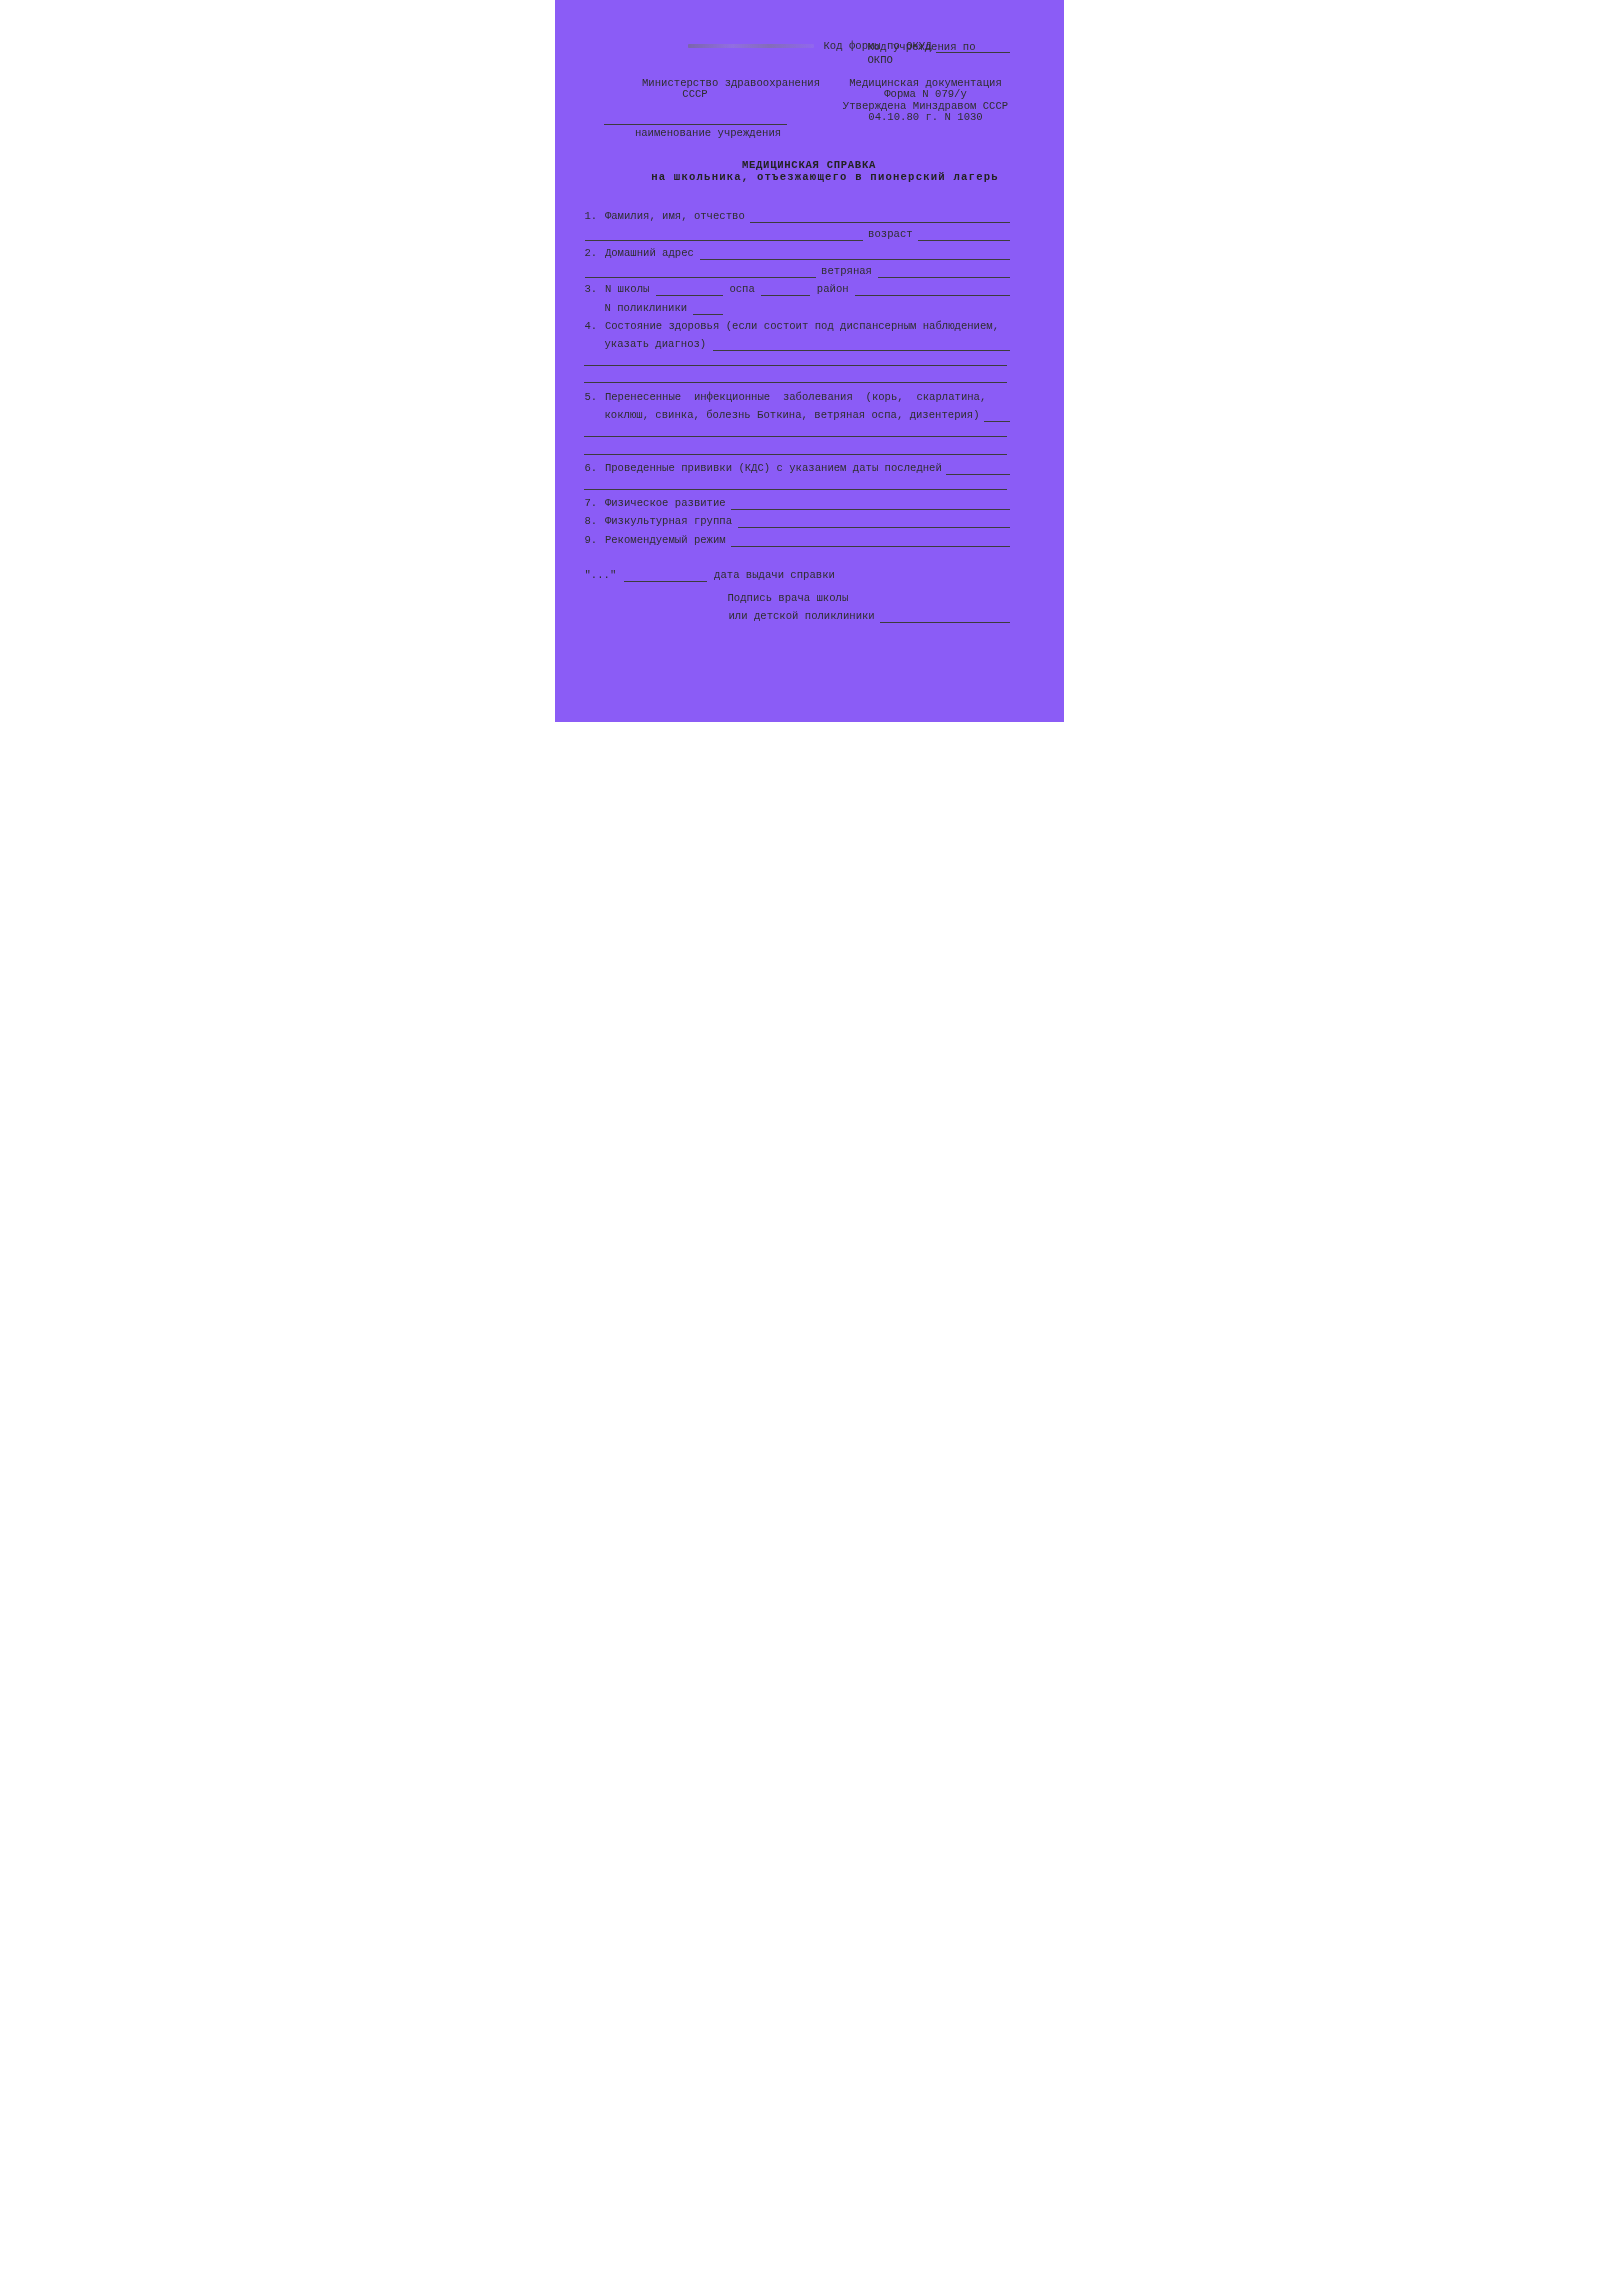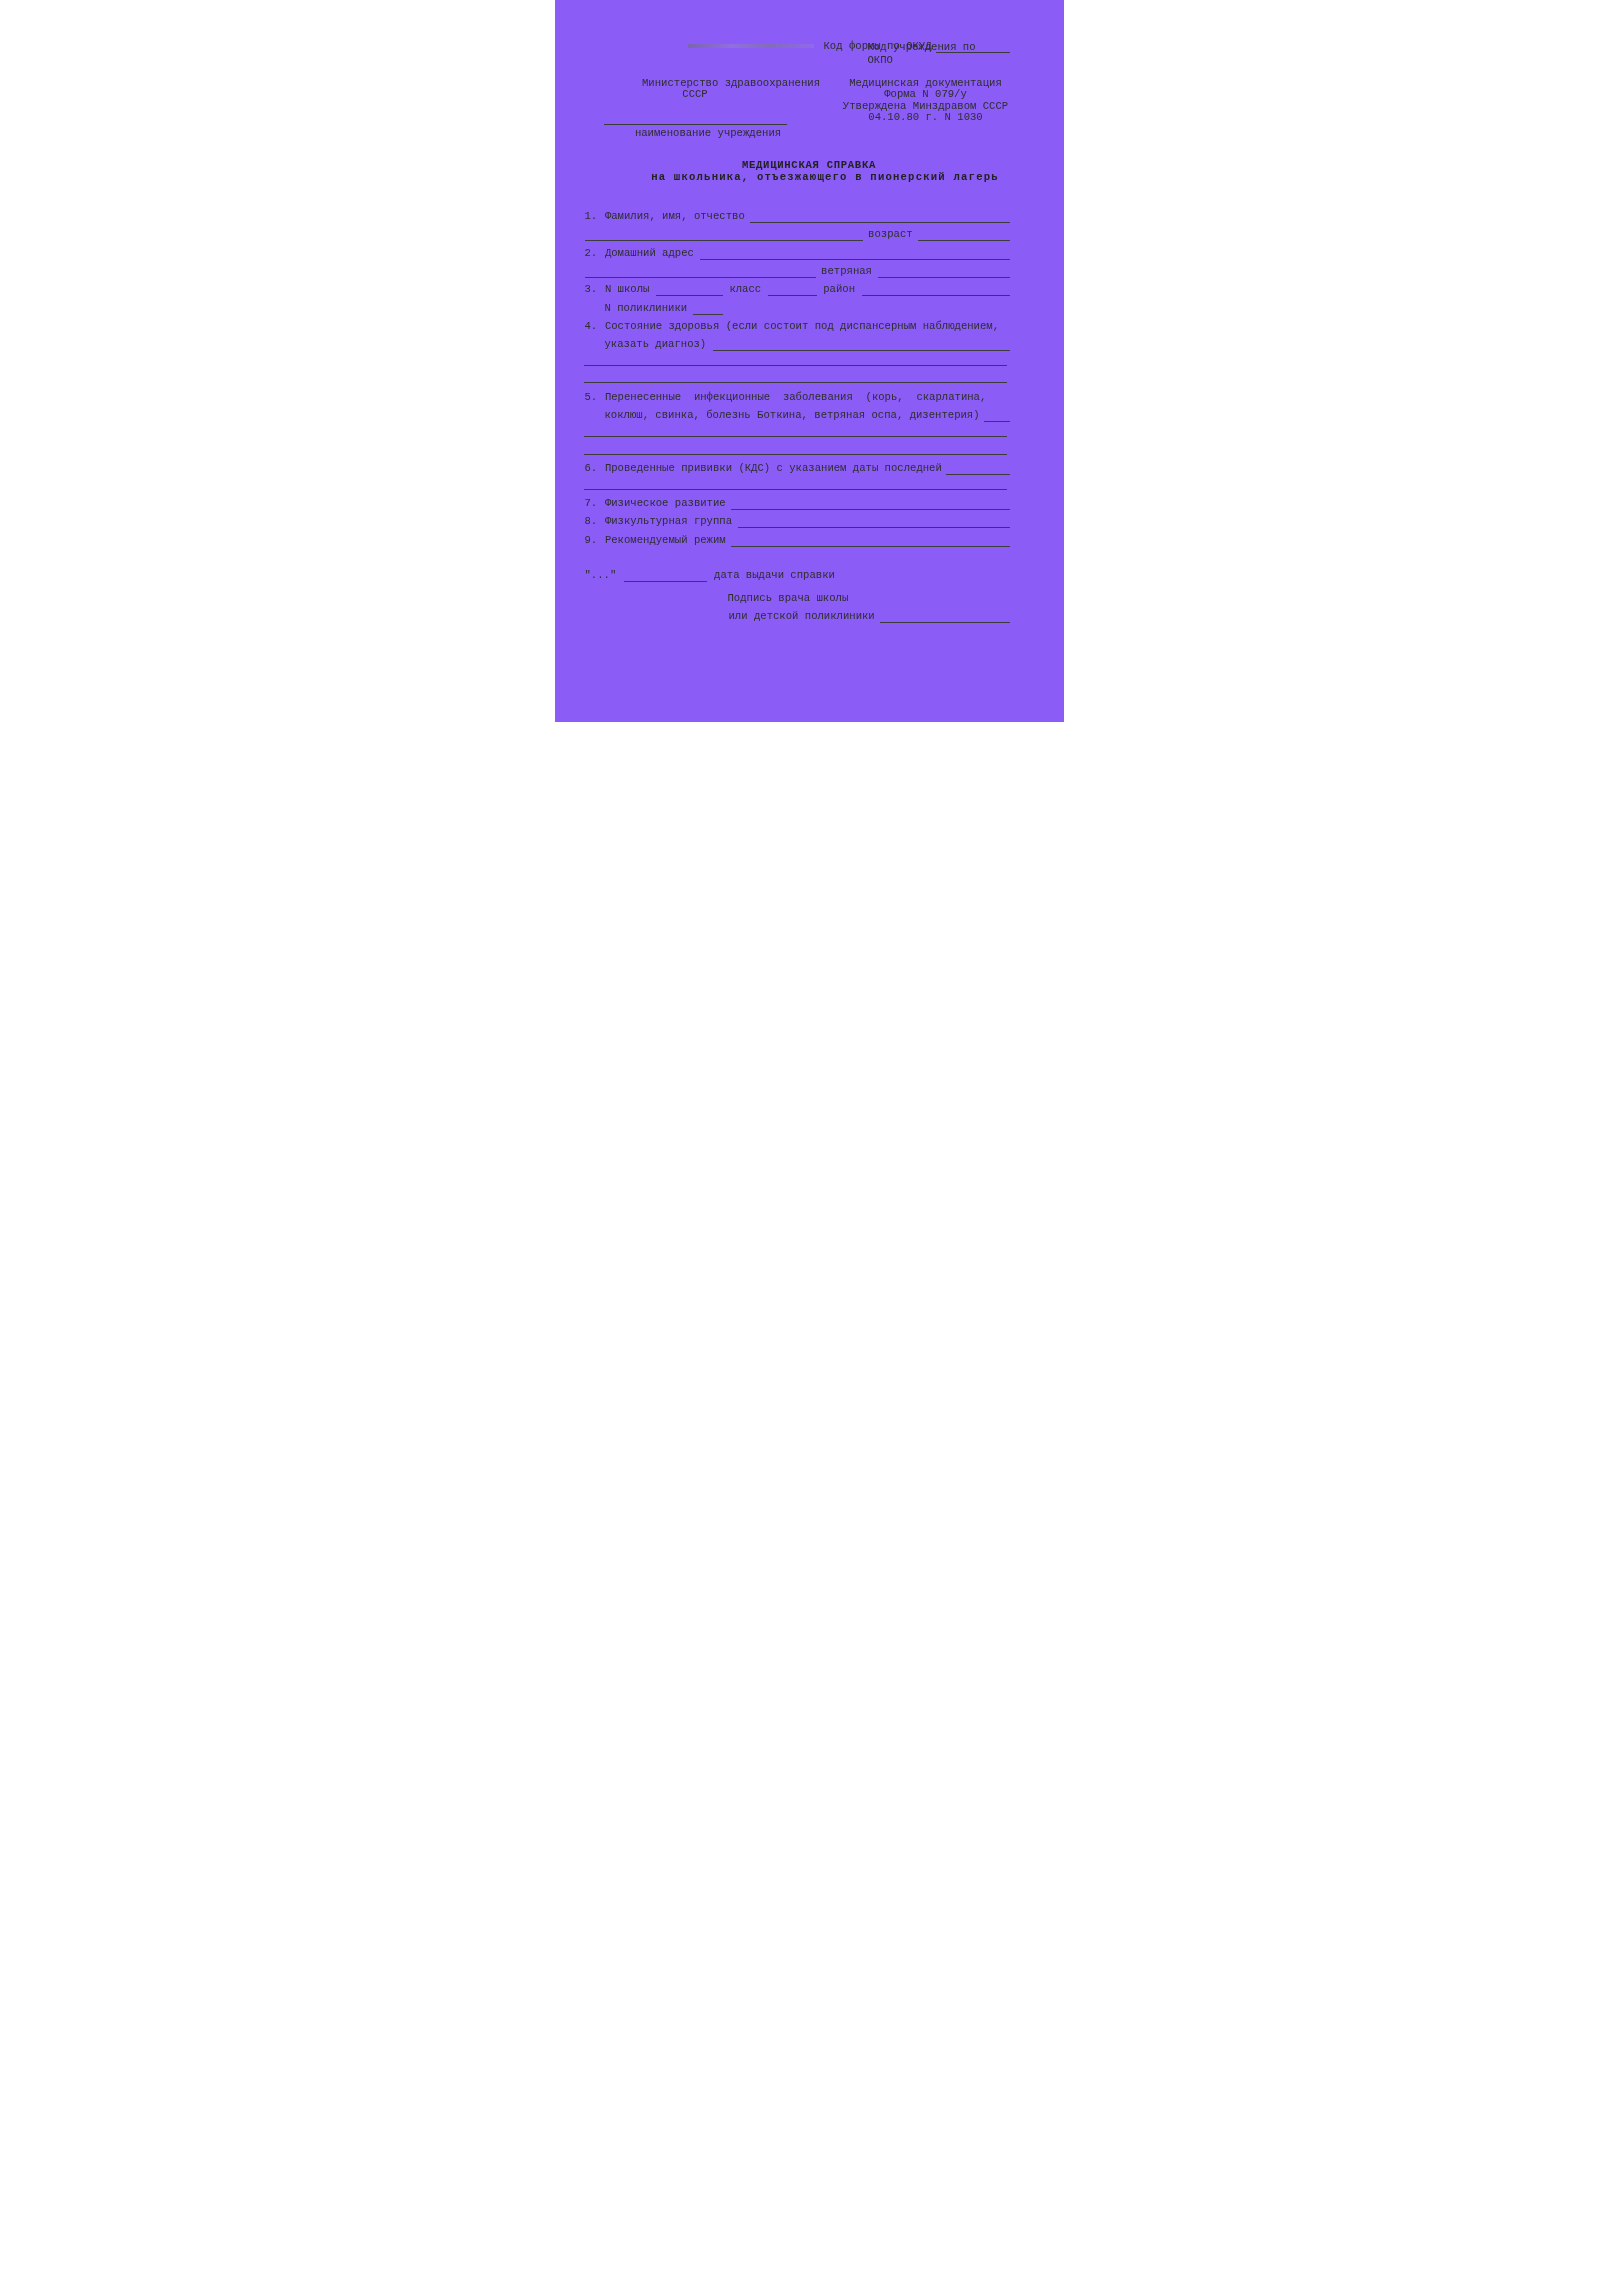--- a/index.html
+++ b/index.html
@@ -95,21 +95,21 @@
   <div class="row" style="top:264px;left:30px;right:54px;">
     <span class="blank" style="width:231px;"></span>
     <span class="lbl" style="margin:0 5.6px;">ветряная</span>
     <span class="blank grow"></span>
   </div>
 
   <div class="row" style="top:282px;left:30px;right:54px;">
     <span class="num">3.</span>
     <span class="lbl">N школы</span>
     <span class="blank" style="width:67px;margin:0 6.5px;"></span>
-    <span class="lbl">класс</span>
+    <span class="lbl">оспа</span>
     <span class="blank" style="width:49px;margin:0 6.5px;"></span>
     <span class="lbl">район</span>
     <span class="blank grow" style="margin-left:6.5px;"></span>
   </div>
   <div class="row" style="top:301px;left:50px;right:54px;">
     <span class="lbl">N поликлиники</span>
     <span class="blank" style="width:30.5px;margin-left:5.6px;"></span>
   </div>
 
   <div class="row" style="top:319px;left:30px;right:54px;">

